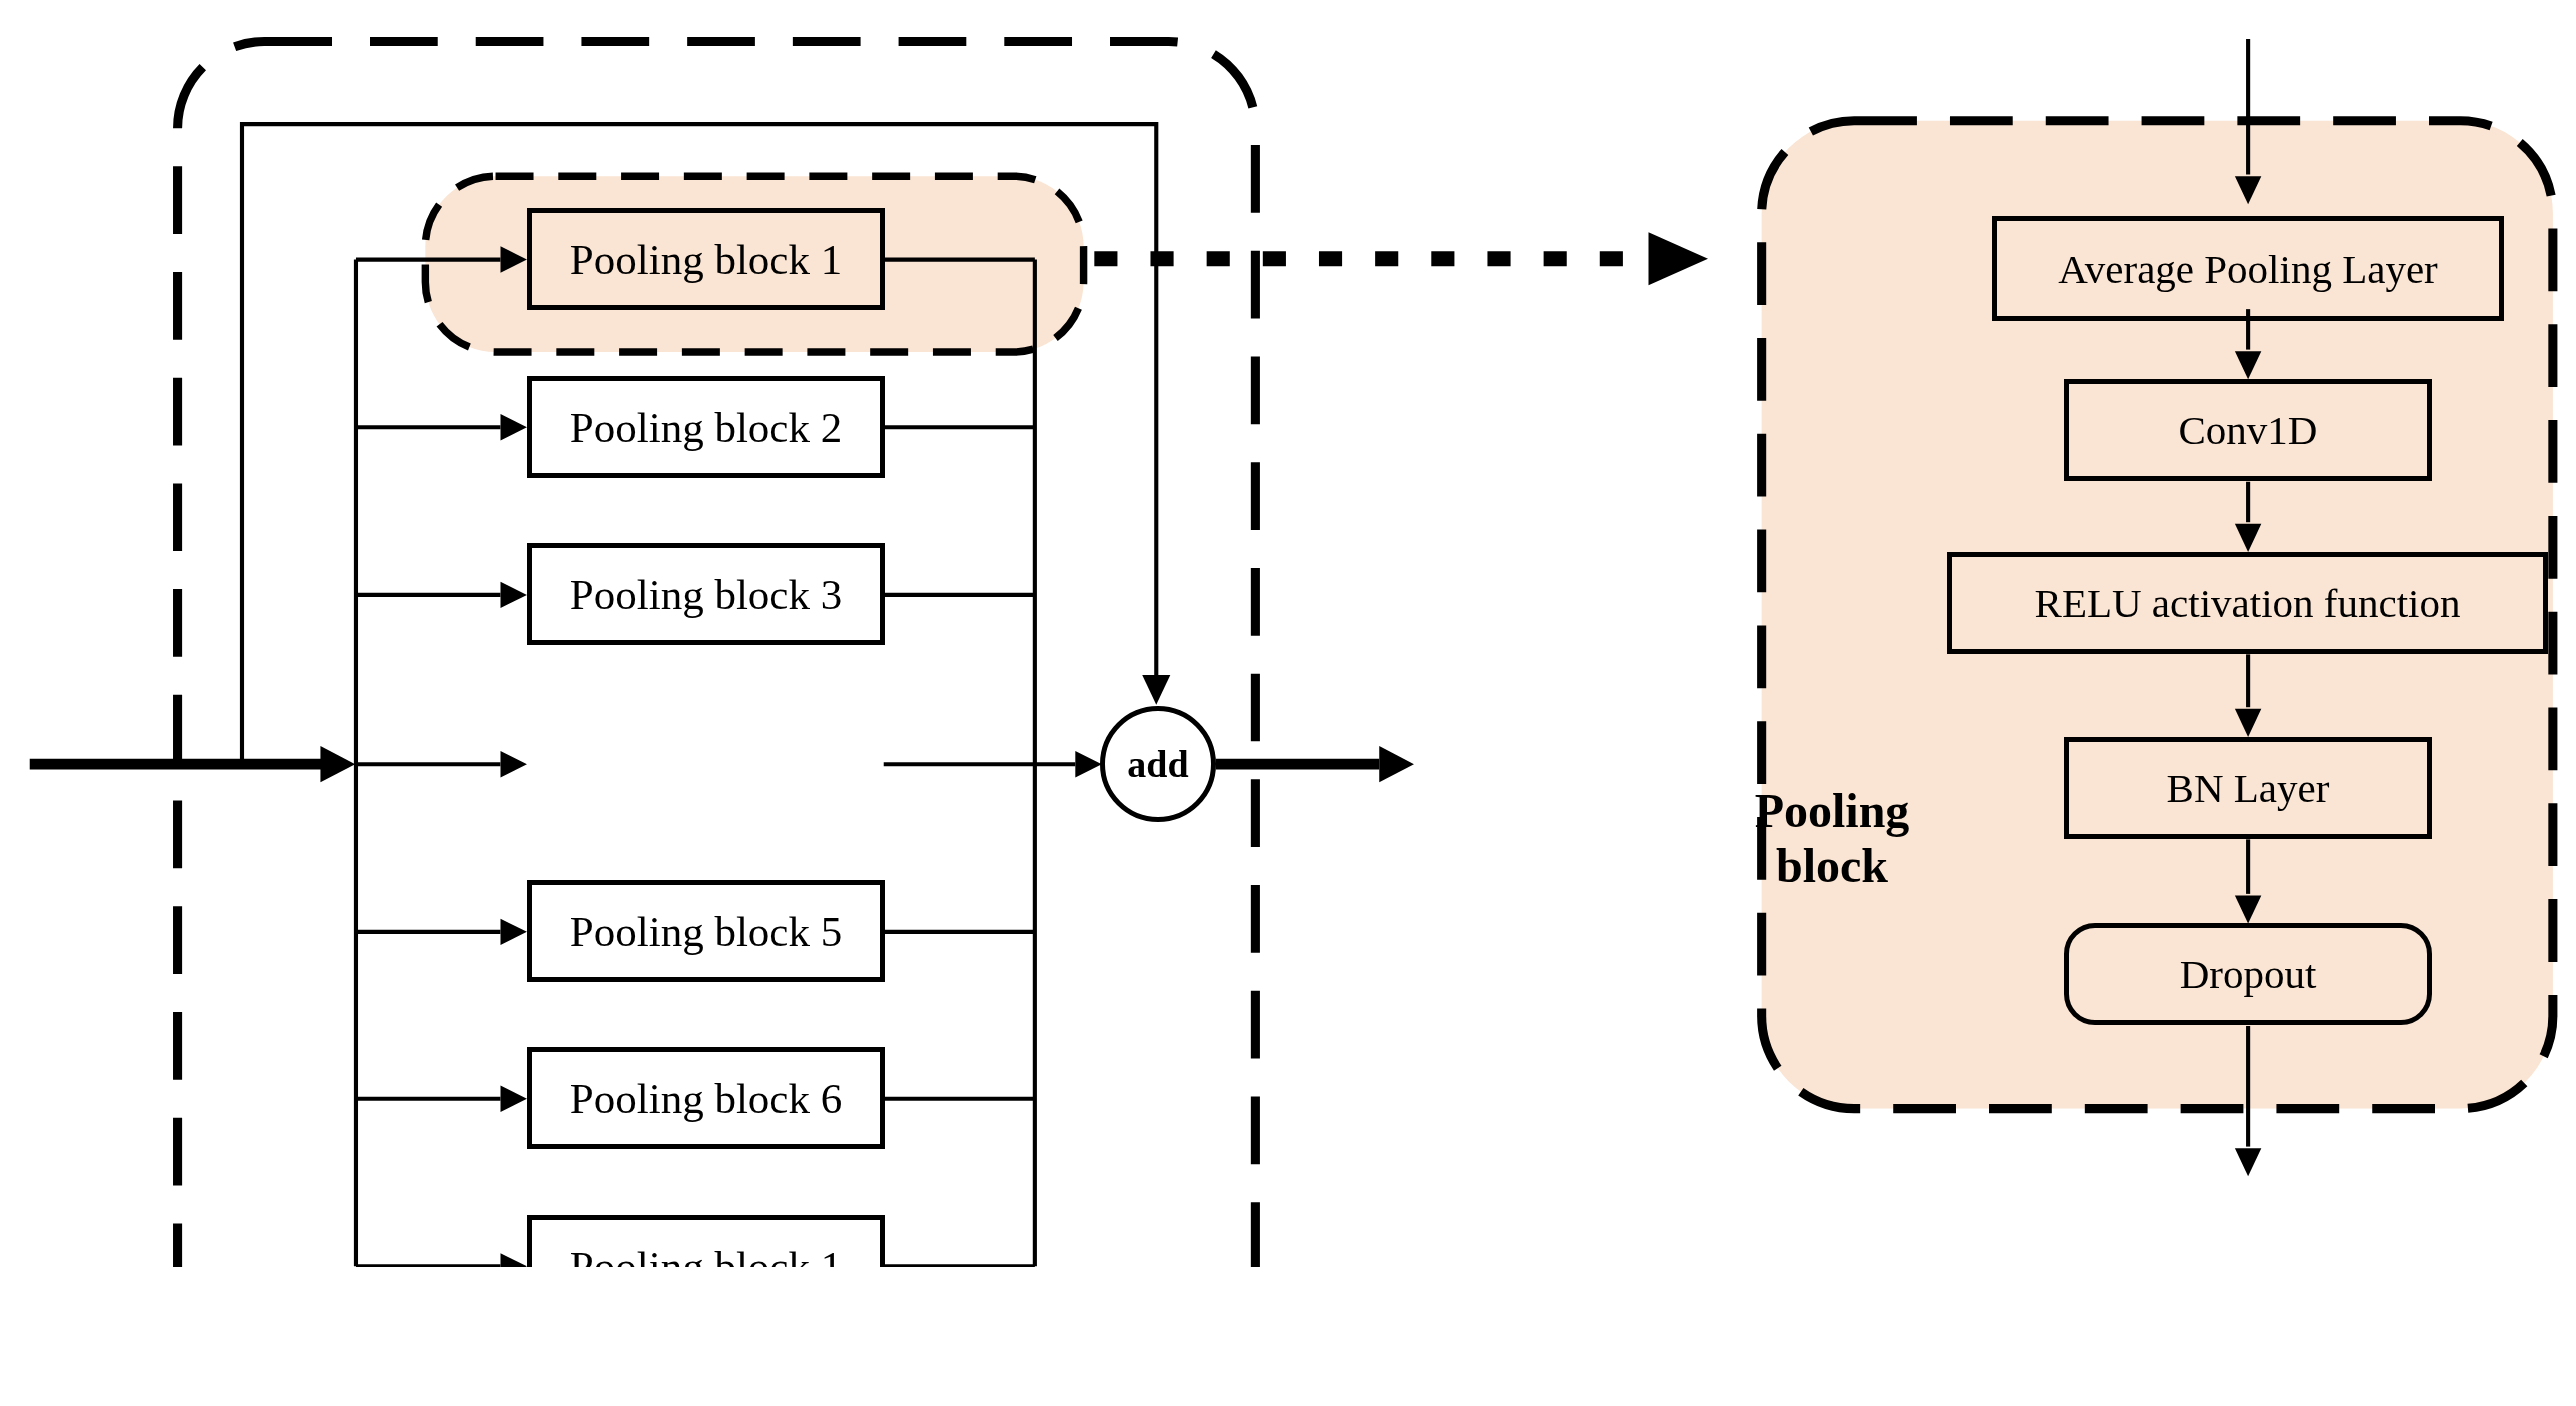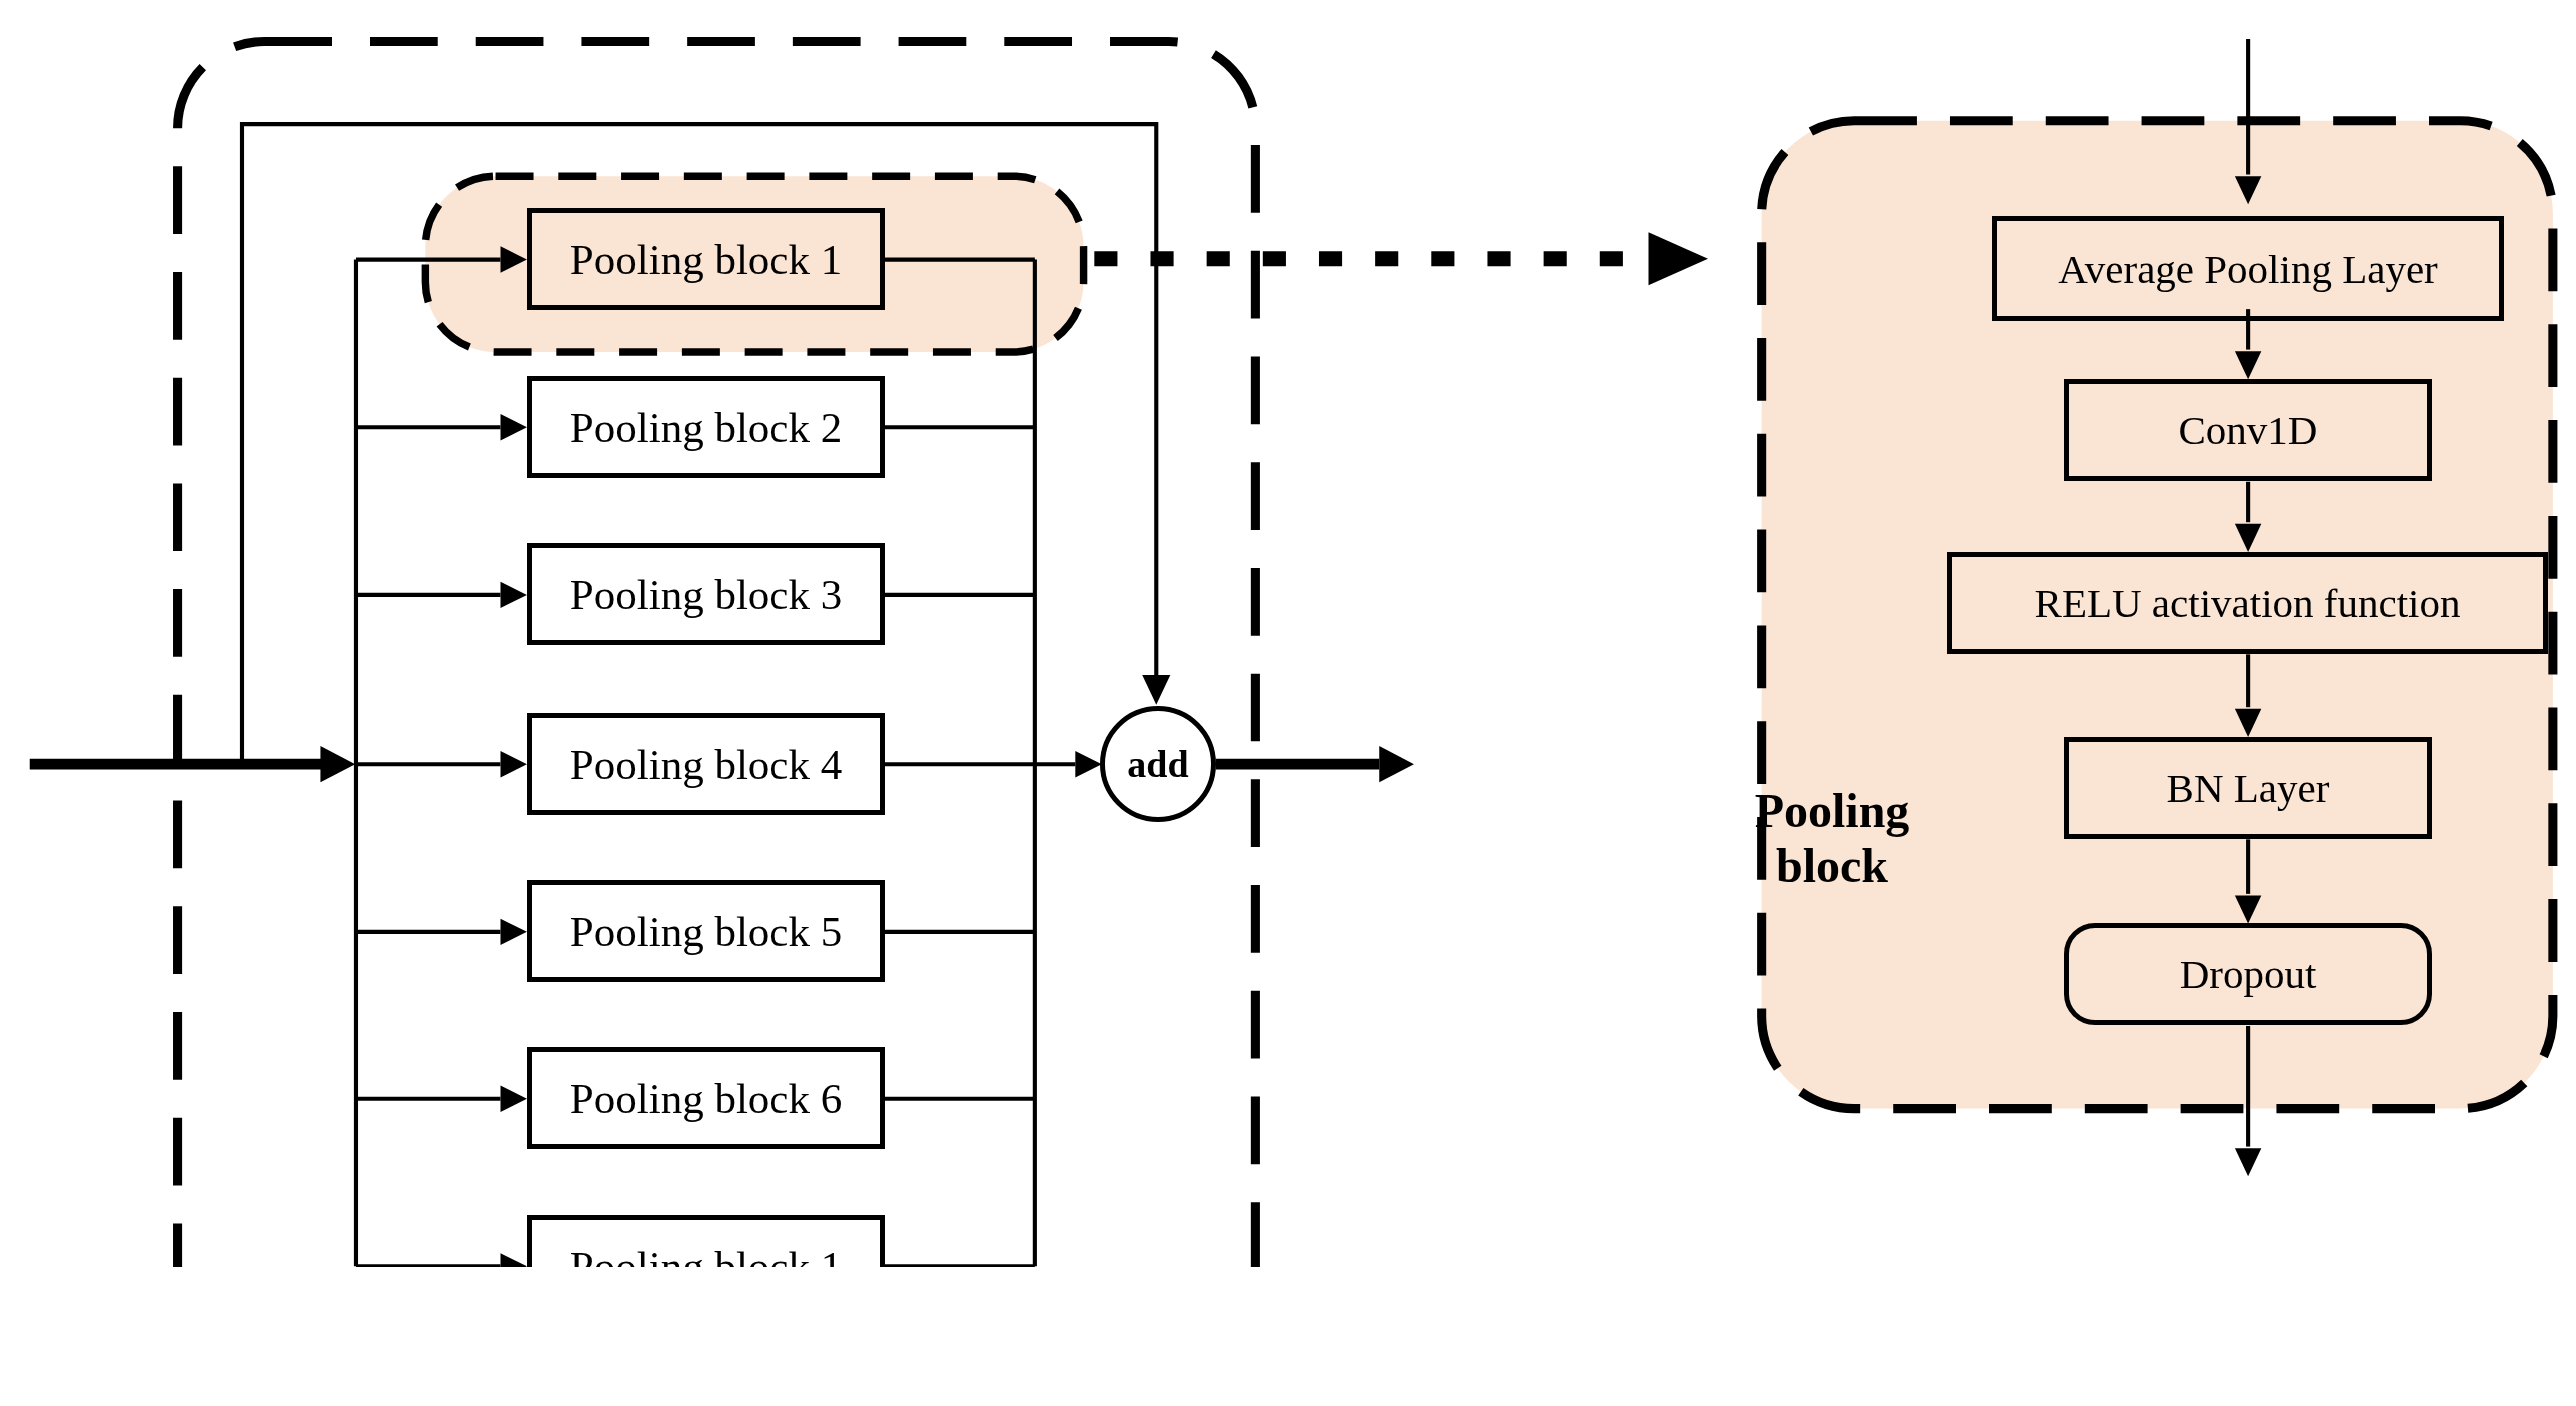--- a/index.html
+++ b/index.html
@@ -133,21 +133,20 @@
       <polygon points="2722,1118 2706,1084 2738,1084" fill="#000"></polygon>
 
       <line x1="2722" y1="1242" x2="2722" y2="1388" stroke="#000" stroke-width="5"></line>
       <polygon points="2722,1424 2706,1390 2738,1390" fill="#000"></polygon>
     </g>
   </svg>
 
   <div class="node pool-box highlighted" style="top:208px">Pooling block 1</div>
   <div class="node pool-box" style="top:376px">Pooling block 2</div>
   <div class="node pool-box" style="top:543px">Pooling block 3</div>
-  <div class="node pool-box" style="top:713px">Pooling block 4</div>
   <div class="node pool-box" style="top:880px">Pooling block 5</div>
   <div class="node pool-box" style="top:1047px">Pooling block 6</div>
   <div class="node pool-box" style="top:1215px">Pooling block 1</div>
 
   <div class="node add-circle">add</div>
 
   <div class="node r-box" style="left:1992px; top:216px;  width:512px; height:105px;">Average Pooling Layer</div>
   <div class="node r-box" style="left:2064px; top:379px;  width:368px; height:102px;">Conv1D</div>
   <div class="node r-box" style="left:1947px; top:552px;  width:601px; height:102px;">RELU activation function</div>
   <div class="node r-box" style="left:2064px; top:737px;  width:368px; height:102px;">BN Layer</div>

